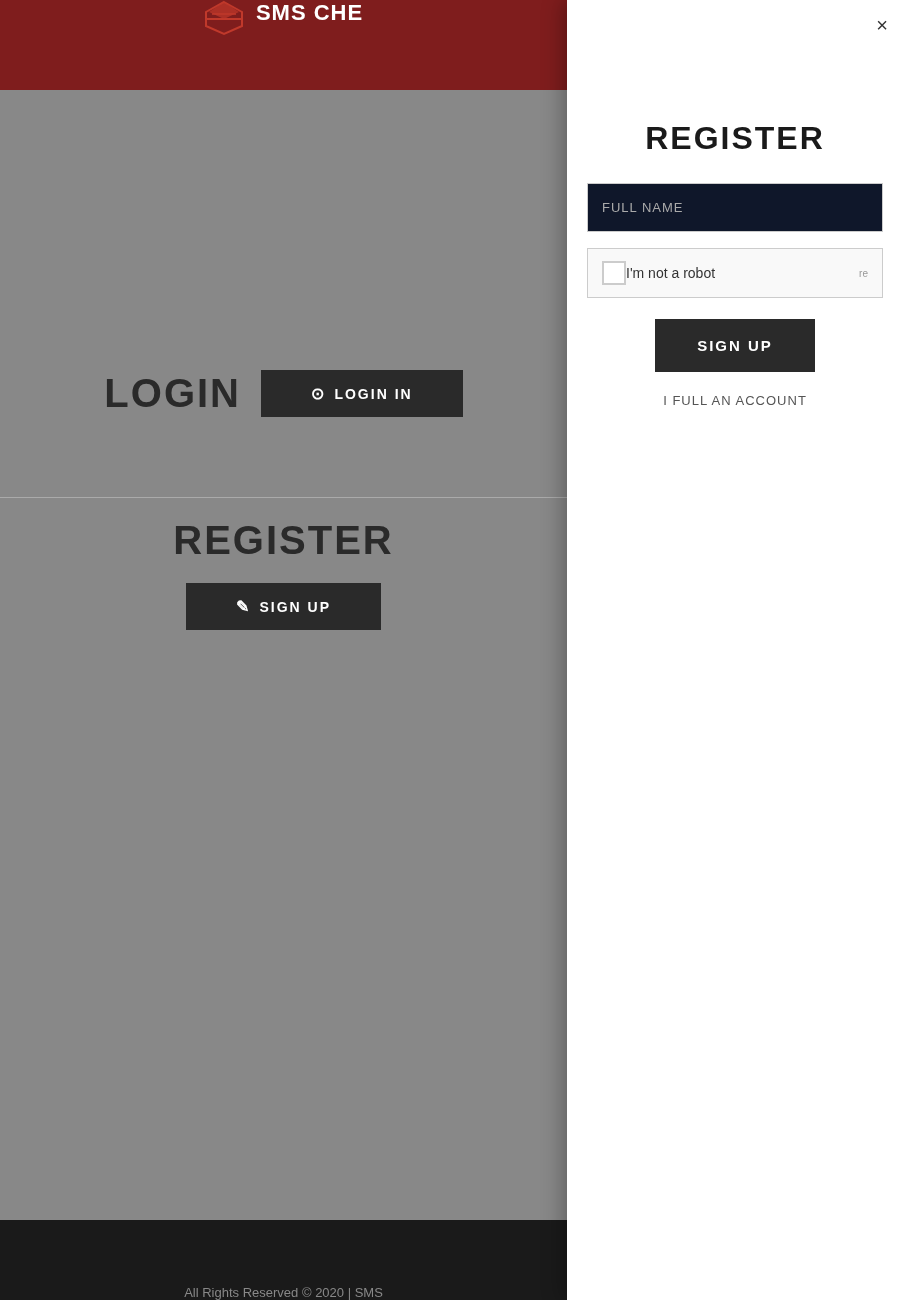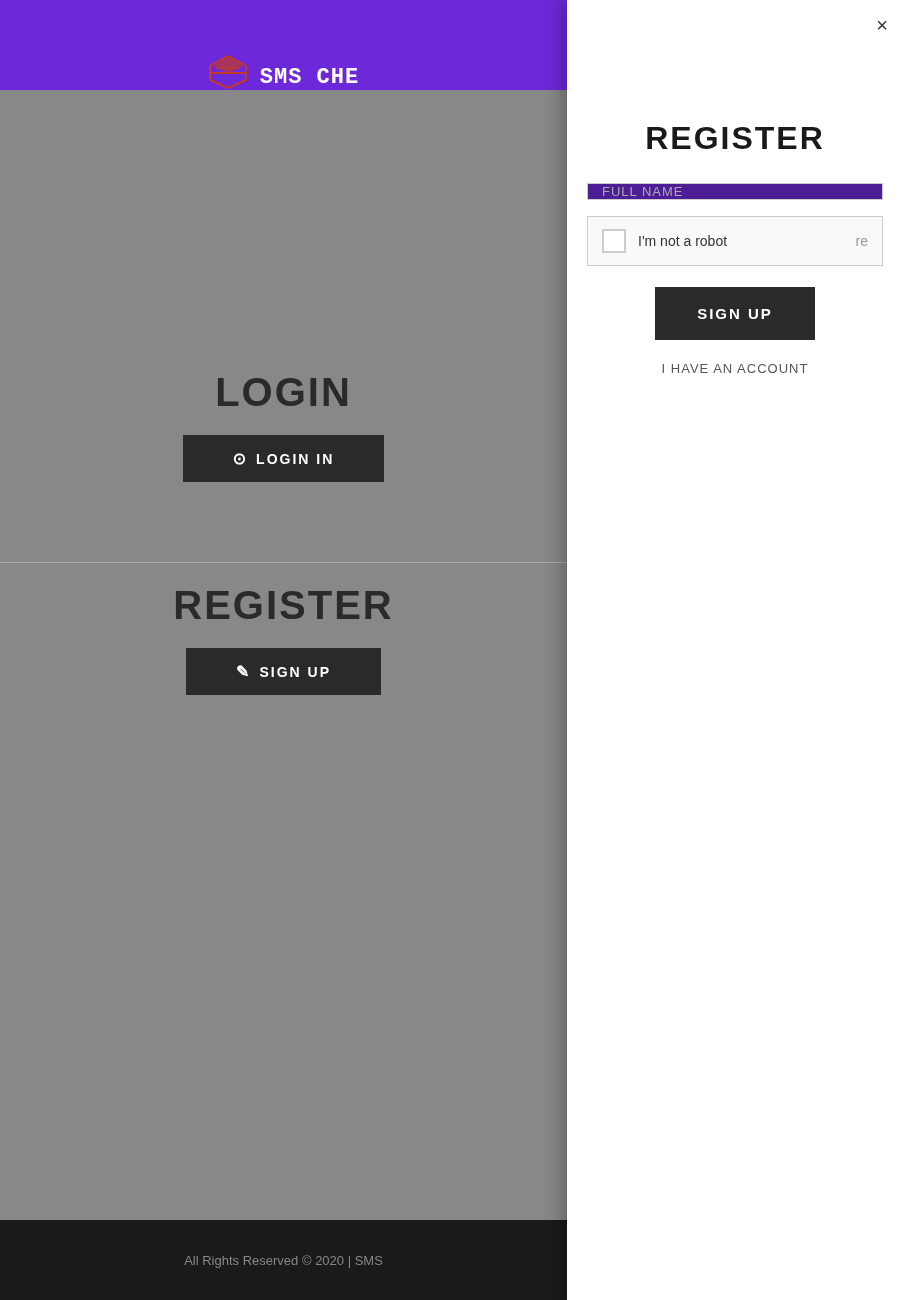--- a/index.html
+++ b/index.html
@@ -18,26 +18,25 @@
       width: 100%; height: 100%;
       background: #888;
     }
 
     
     .top-nav {
       position: absolute;
       top: 0; left: 0;
       width: 567px;
       height: 90px;
-      background: #6d28d9;
-      display: flex;
-      align-items: flex-end;
+      background: #7f1d1d;
+      display: flex;
+      align-items: flex-start;
       justify-content: center;
       gap: 12px;
-      font-family: Liberation Mono, monospace;
     }
 
     .logo-icon {
       width: 40px;
       height: 36px;
     }
 
     .brand-name {
       color: #fff;
       font-size: 22px;
@@ -56,21 +55,20 @@
       display: flex;
       flex-direction: column;
       align-items: center;
       justify-content: flex-start;
       padding-top: 280px;
       gap: 0;
     }
 
     .login-section {
       display: flex;
-      flex-direction: column;
       align-items: center;
       gap: 20px;
       margin-bottom: 60px;
     }
 
     .section-title {
       font-size: 40px;
       font-weight: bold;
       color: #2a2a2a;
       letter-spacing: 2px;
@@ -117,21 +115,21 @@
 
     
     .footer {
       position: absolute;
       bottom: 0;
       left: 0;
       width: 567px;
       height: 80px;
       background: #1a1a1a;
       display: flex;
-      align-items: center;
+      align-items: flex-end;
       justify-content: center;
     }
 
     .footer-text {
       color: #888;
       font-size: 13px;
     }
 
     
     .modal-overlay {
@@ -167,63 +165,62 @@
     .modal-title {
       font-size: 32px;
       font-weight: bold;
       color: #1a1a1a;
       letter-spacing: 2px;
       margin-bottom: 10px;
     }
 
     .form-input {
       width: 100%;
-      padding: 0 14px;
+      padding: 16px 14px;
       border: 1px solid #ccc;
       font-size: 13px;
       color: #999;
       letter-spacing: 1px;
       text-transform: uppercase;
       outline: none;
-      background: #4c1d95;
+      background: #0f172a;
     }
 
     .form-input::placeholder {
       color: #aaa;
       font-size: 13px;
       letter-spacing: 1px;
     }
 
     .recaptcha-box {
       width: 100%;
       border: 1px solid #ccc;
       padding: 12px 14px;
       display: flex;
       align-items: center;
-      gap: 12px;
       background: #f9f9f9;
     }
 
     .recaptcha-checkbox {
       width: 24px;
       height: 24px;
       border: 2px solid #ccc;
       background: #fff;
       cursor: pointer;
       flex-shrink: 0;
     }
 
     .recaptcha-label {
       font-size: 14px;
       color: #333;
     }
 
     .recaptcha-right {
       margin-left: auto;
-      font-size: 14px;
+      font-size: 10px;
       color: #999;
     }
 
     .signup-btn {
       width: 160px;
       padding: 18px;
       background: #2a2a2a;
       color: #fff;
       border: none;
       font-size: 15px;
@@ -300,15 +297,15 @@
 
 
     <div class="recaptcha-box">
       <div class="recaptcha-checkbox"></div>
       <span class="recaptcha-label">I'm not a robot</span>
       <span class="recaptcha-right">re</span>
     </div>
 
     <button class="signup-btn">SIGN UP</button>
 
-    <a class="have-account-link">I HAVE AN ACCOUNT</a>
+    <a class="have-account-link">I FULL AN ACCOUNT</a>
   </div>
 </div>
 
 </body></html>

